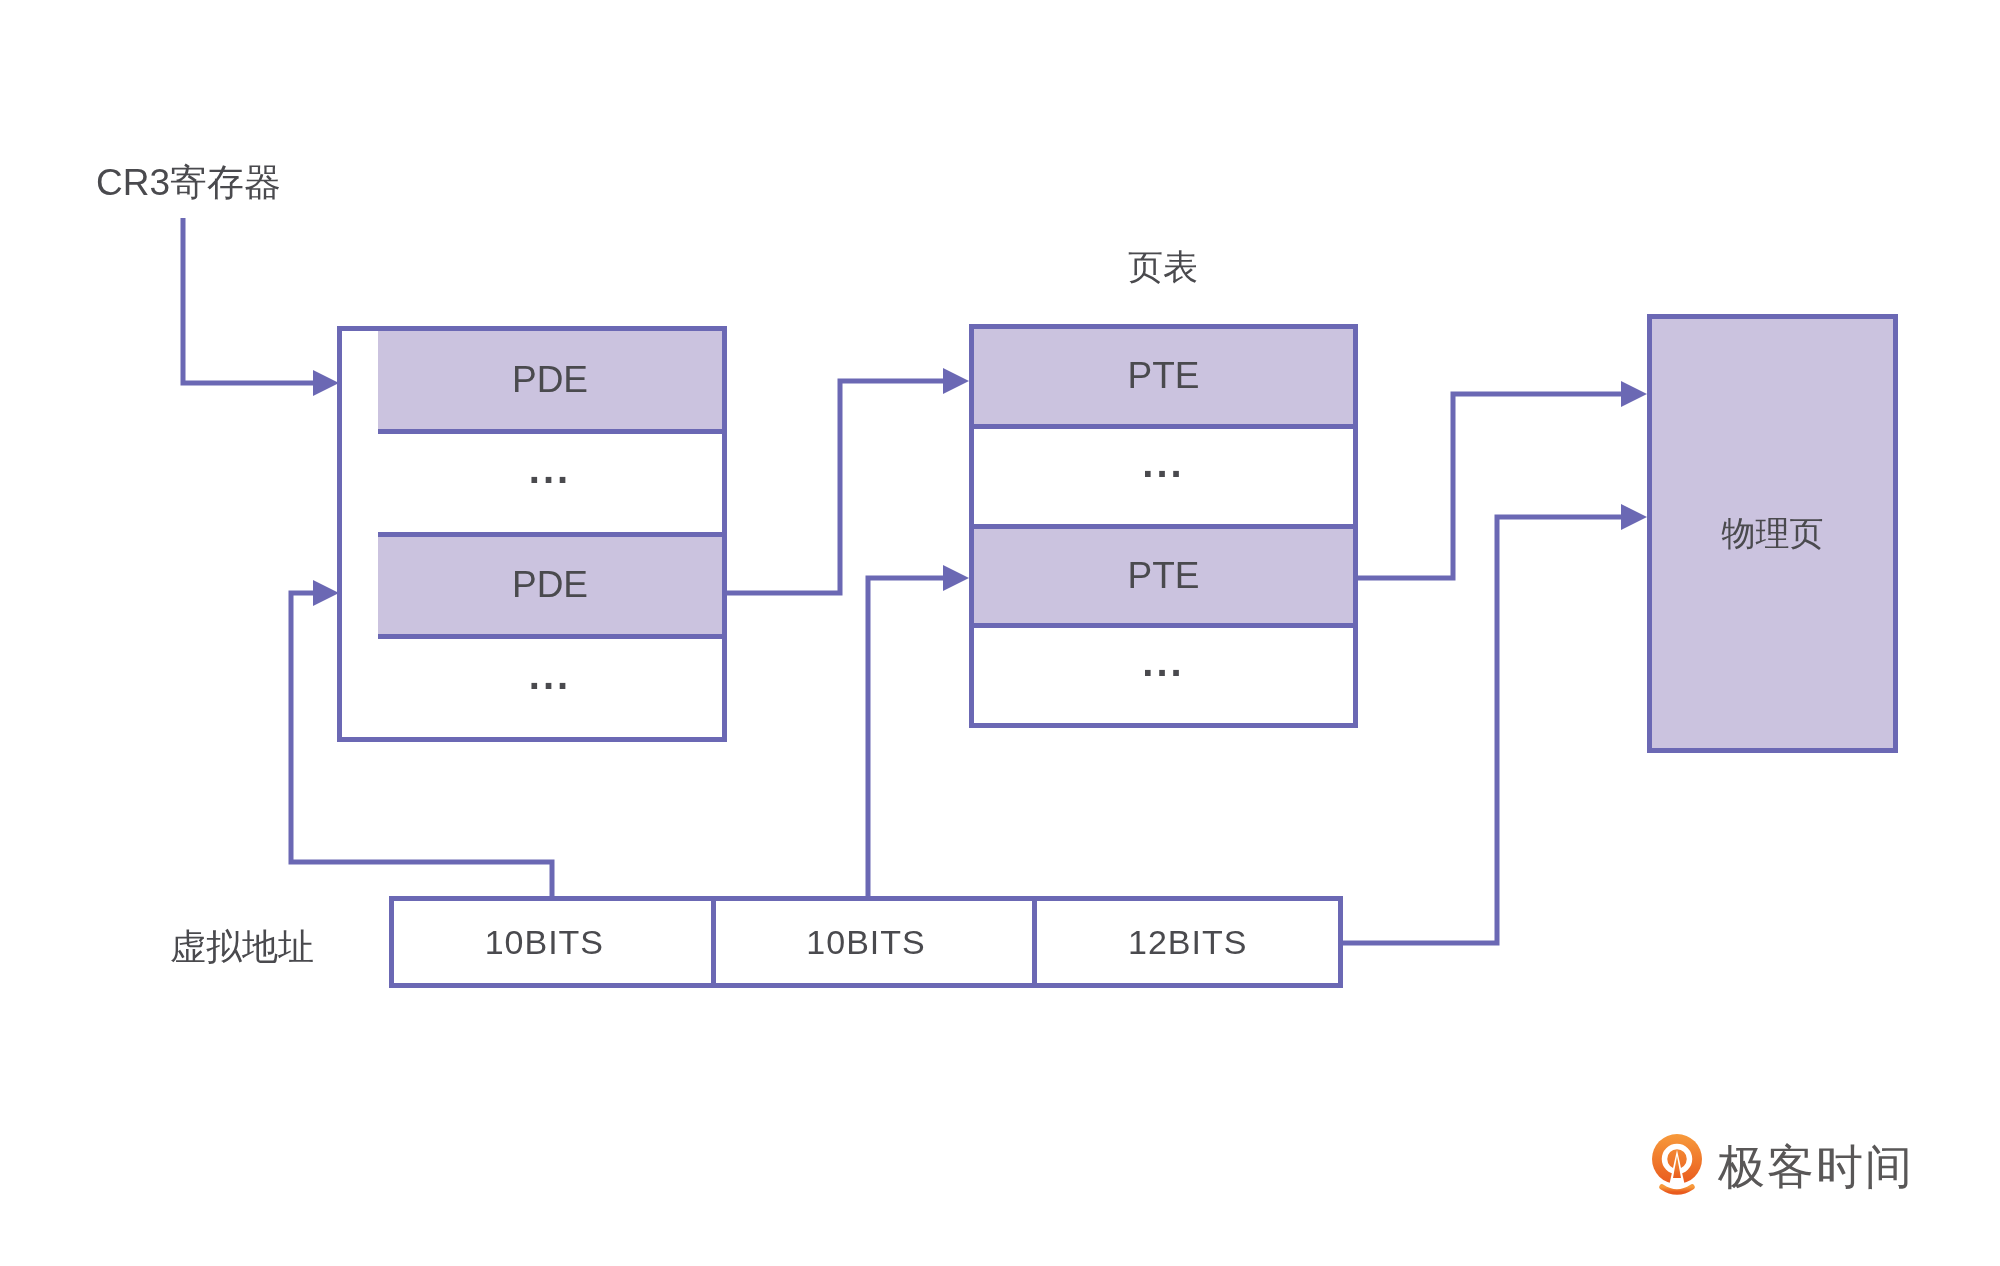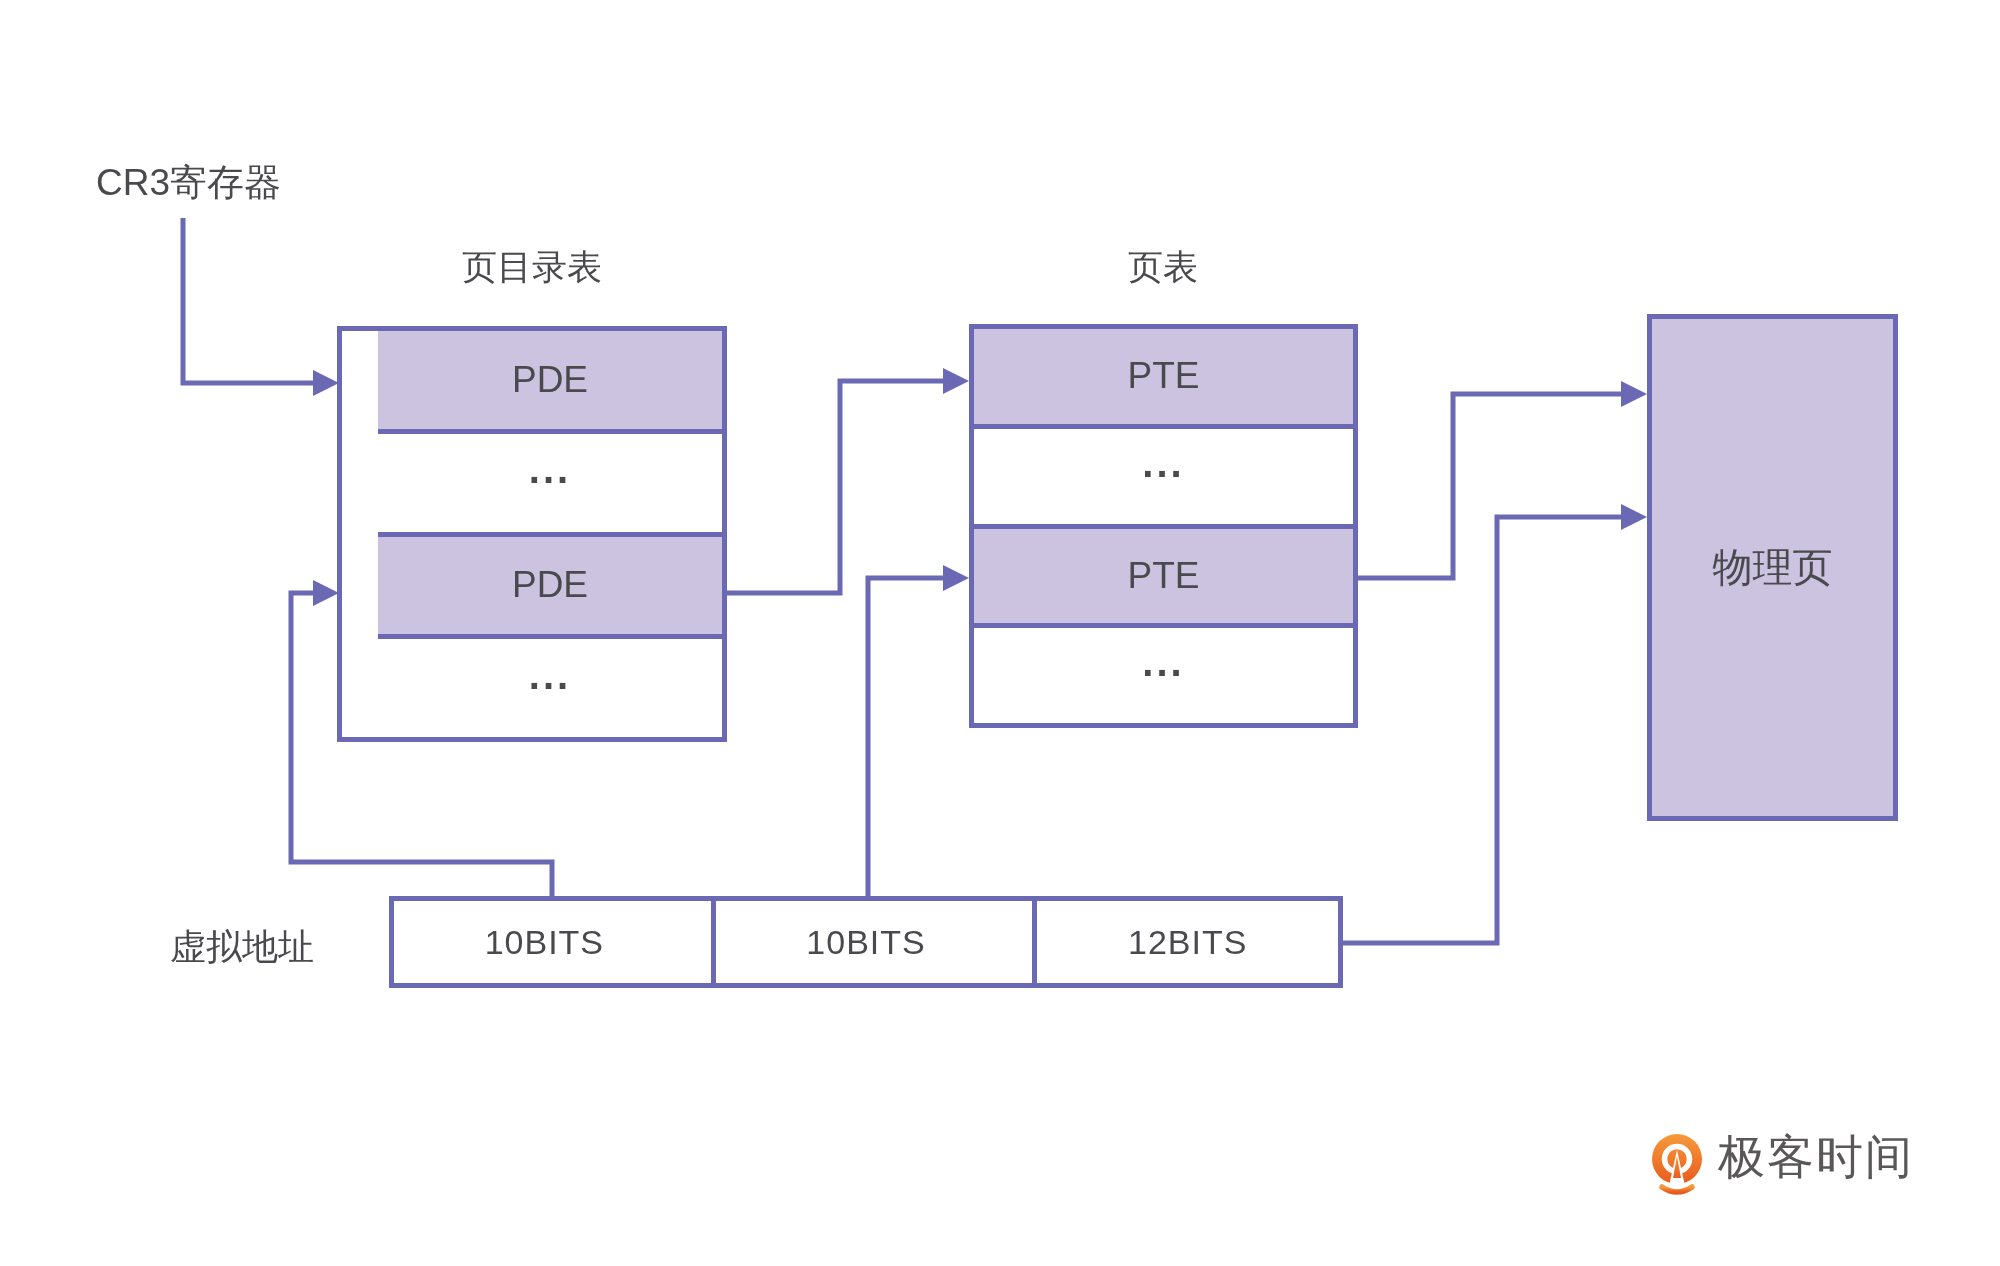--- a/index.html
+++ b/index.html
@@ -37,43 +37,43 @@
     font-size:37px;font-weight:500;color:var(--txt);background:#ffffff;
   }
   .row + .row{border-top:5px solid var(--line);}
   .row.hl{background:var(--fill);}
   .row.dots .row-text{
     transform:translateY(-30%);
     font-weight:bold;font-size:40px;letter-spacing:3px;
   }
   
   .pp-box{
-    left:1647px;top:314px;width:251px;height:507px;
+    left:1647px;top:314px;width:251px;height:439px;
     border:5px solid var(--line);background:var(--fill);
     display:flex;align-items:center;justify-content:center;
-    font-size:40px;font-weight:500;
+    font-size:34px;font-weight:500;
   }
   
   .va-box{
     left:389px;top:896px;width:954px;height:92px;
     border:5px solid var(--line);background:#ffffff;
     display:flex;
     gap:16px;
   }
   .va-cell{
     flex:1;display:flex;align-items:center;justify-content:center;
     font-size:34px;font-weight:500;letter-spacing:1px;color:var(--txt);
   }
   .va-cell + .va-cell{border-left:5px solid var(--line);}
   
   svg.wires{left:0;top:0;width:2000px;height:1266px;pointer-events:none;}
   svg.wires path{fill:none;stroke:var(--line);stroke-width:5;}
   svg.wires polygon{fill:var(--line);stroke:none;}
   
-  .logo{left:1650px;top:1133px;display:flex;align-items:flex-start;}
+  .logo{left:1650px;top:1133px;display:flex;align-items:center;}
   .logo-text{
     margin-left:14px;font-size:47px;font-weight:500;color:#595757;
     letter-spacing:2px;line-height:1;
   }
 </style>
 </head>
 <body>
 
 <div class="canvas">
 
@@ -93,21 +93,20 @@
 
     <path d="M1358,578 L1453,578 L1453,394 L1621,394"></path>
     <polygon points="1647,394 1621,381 1621,407"></polygon>
 
     <path d="M1343,943 L1497,943 L1497,517 L1621,517"></path>
     <polygon points="1647,517 1621,504 1621,530"></polygon>
   </svg>
 
   <div class="abs lbl cr3">CR3寄存器</div>
 
-  <div class="abs lbl title pd-title">页目录表</div>
 
   <div class="abs lbl title pt-title">页表</div>
 
   <div class="abs tbox pd-box">
     <div class="row hl">
       <span class="row-text">PDE</span>
     </div>
     <div class="row dots">
       <span class="row-text">...</span>
     </div>

